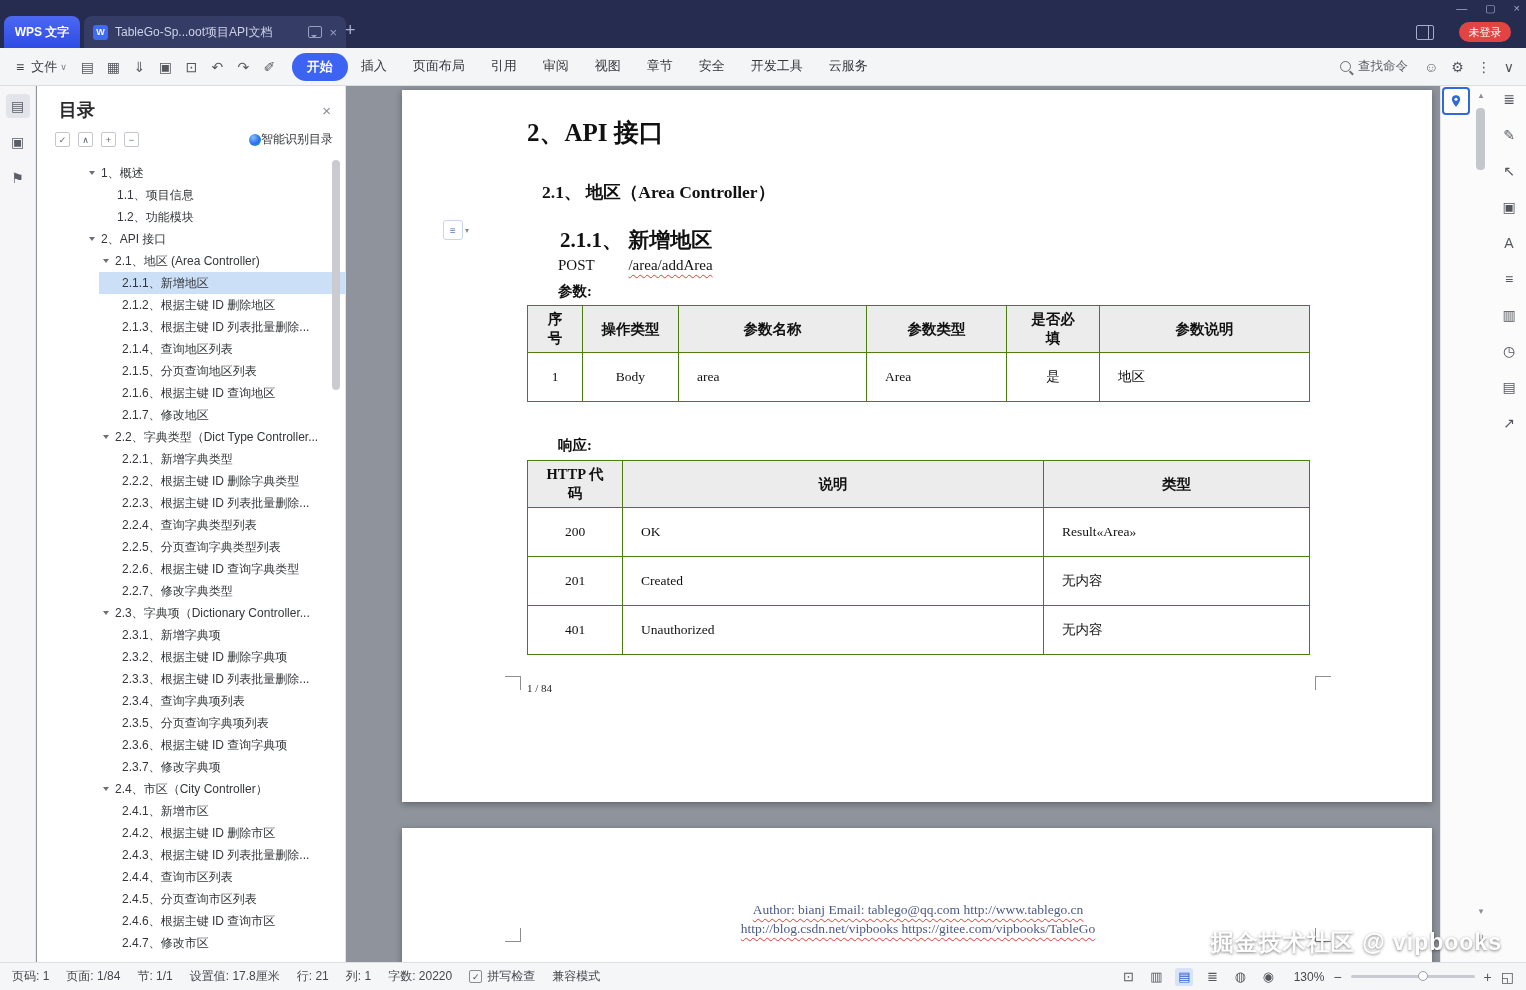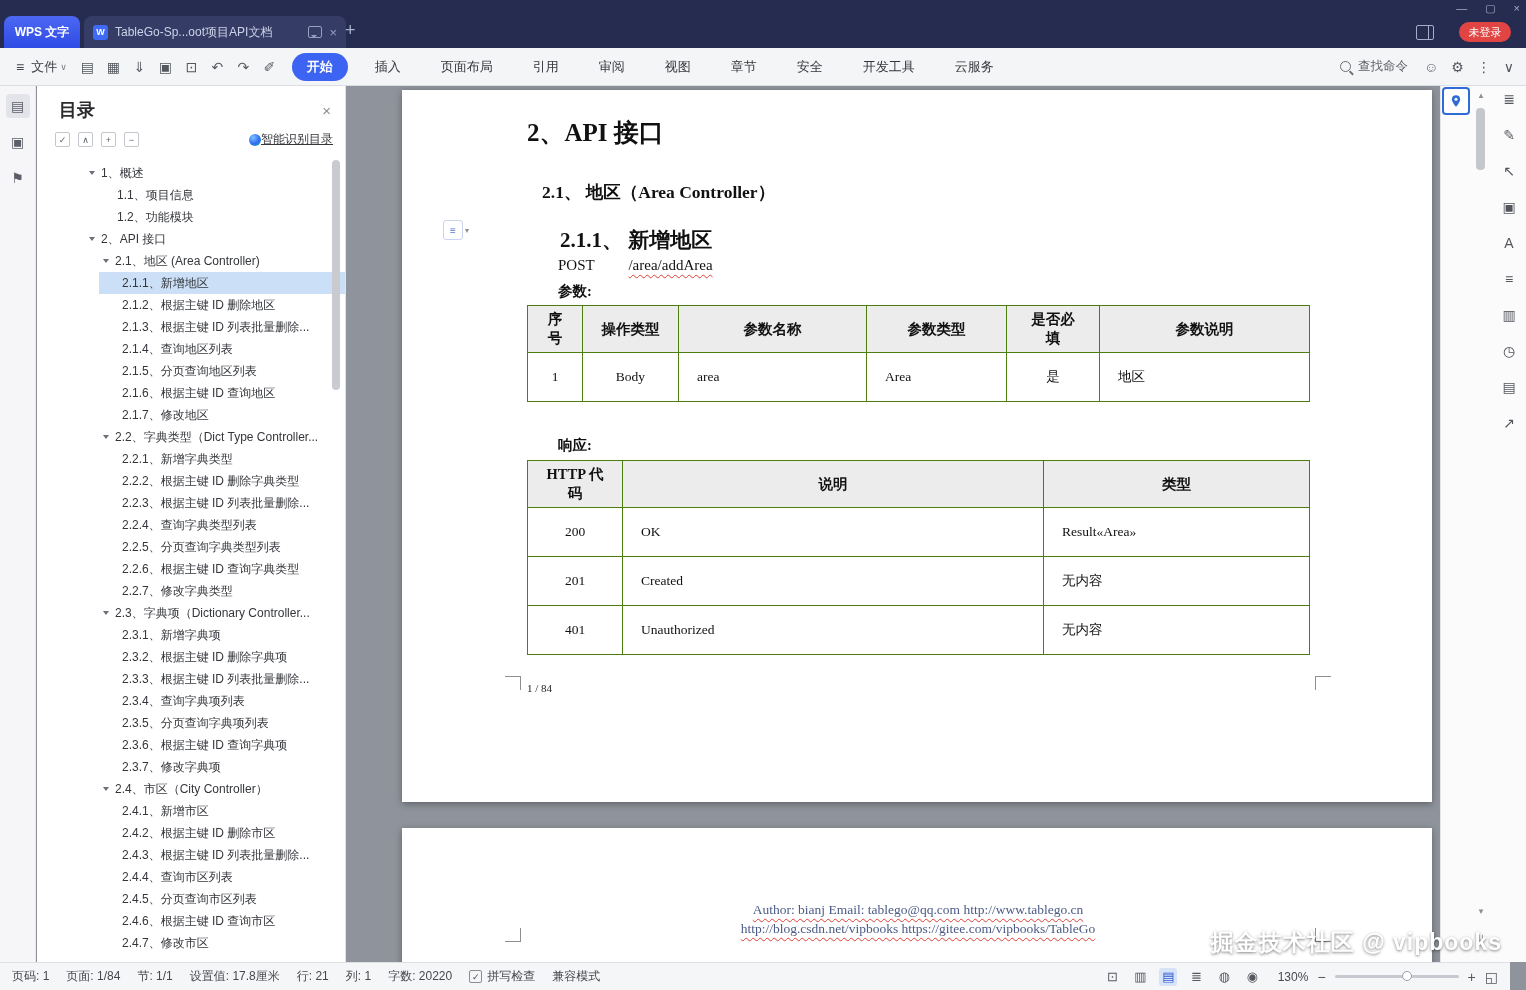--- a/index.html
+++ b/index.html
@@ -27,21 +27,21 @@
     font-size:11px;border-radius:10px;display:flex;align-items:center;justify-content:center;}
 
   
   .ribbon{position:absolute;top:48px;left:0;right:0;height:38px;background:#f4f5f7;border-bottom:1px solid #dadde2;
     display:flex;align-items:center;padding:0 8px;color:#3b3e45;box-sizing:border-box;}
   .r-ham{font-size:14px;margin:0 7px 0 8px;color:#44474e;}
   .r-file{font-size:13px;}
   .r-caret{font-size:9px;color:#7a7d84;margin:0 10px 0 3px;}
   .qt{display:flex;gap:5px;margin-right:12px;color:#54575e;font-size:14px;}
   .qt span{width:21px;text-align:center;}
-  .r-tabs{display:flex;align-items:center;gap:14px;}
+  .r-tabs{display:flex;gap:0;}
   .r-tab{padding:4px 13px;font-size:13px;border-radius:14px;color:#34373d;}
   .r-tab.active{background:#3c63f1;color:#fff;font-weight:bold;padding:5px 15px;}
   .spacer{flex:1;}
   .search{display:flex;align-items:center;gap:7px;color:#5d6066;font-size:12.5px;margin-right:16px;}
   .mag{width:9px;height:9px;border:1.5px solid #6d7077;border-radius:50%;position:relative;}
   .mag::after{content:"";position:absolute;width:5px;height:1.5px;background:#6d7077;transform:rotate(45deg);right:-4px;bottom:-2px;}
   .r-right{display:flex;gap:13px;color:#54575e;font-size:14px;margin-right:4px;}
 
   
   .main{position:absolute;top:86px;left:0;right:0;bottom:28px;}
@@ -51,21 +51,21 @@
     font-size:14px;border-radius:4px;}
   .ls-item.active{background:#e2e4e9;}
 
   .toc-panel{position:absolute;left:37px;top:0;width:309px;bottom:0;background:#fff;border-right:1px solid #e2e3e6;box-sizing:border-box;}
   .toc-head{display:flex;align-items:center;padding:12px 14px 4px 22px;}
   .toc-title{font-size:18px;font-weight:bold;color:#2b2b2e;flex:1;}
   .toc-close{color:#8a8d94;font-size:15px;}
   .toc-controls{display:flex;align-items:center;padding:5px 12px 4px 18px;gap:8px;}
   .tbox{width:15px;height:15px;border:1px solid #c3c7cd;border-radius:2px;font-size:9px;color:#5a5e66;
     display:flex;align-items:center;justify-content:center;box-sizing:border-box;}
-  .smart{margin-left:auto;display:flex;align-items:center;font-size:12px;color:#36373b;text-decoration:underline;}
+  .smart{margin-left:auto;display:flex;align-items:center;font-size:12px;color:#36373b;}
   .sphere{width:12px;height:12px;border-radius:50%;background:radial-gradient(circle at 35% 30%,#7cc3ff,#2f6bf0 55%,#18c98d);}
   .toc-tree{position:absolute;top:76px;left:0;right:0;bottom:0;overflow:hidden;font-size:12px;color:#34363b;}
   .toc-row{height:22px;display:flex;align-items:center;white-space:nowrap;overflow:hidden;margin-left:12px;}
   .caret{width:0;height:0;border-left:3.5px solid transparent;border-right:3.5px solid transparent;
     border-top:4.5px solid #6b6f77;margin-right:6px;flex:0 0 auto;}
   .toc-row.lvl1{padding-left:40px;}
   .toc-row.lvl2{padding-left:54px;}
   .toc-row.lvl2.noarrow{padding-left:68px;}
   .toc-row.lvl3{margin-left:62px;padding-left:23px;}
   .toc-row.selected{background:#cbdff6;}
@@ -111,21 +111,21 @@
   .vs-thumb{position:absolute;top:22px;left:2px;width:9px;height:62px;background:#c4c7cc;border-radius:4px;}
   .vs-down{position:absolute;bottom:46px;left:0;width:14px;text-align:center;color:#8a8d94;font-size:9px;}
   .vs-dbl{position:absolute;bottom:18px;left:0;width:14px;text-align:center;color:#8a8d94;font-size:10px;}
   .tools{position:absolute;left:53px;top:4px;width:30px;display:flex;flex-direction:column;align-items:center;gap:18px;}
   .tool{width:18px;height:18px;display:flex;align-items:center;justify-content:center;color:#53565c;font-size:14px;}
 
   .watermark{position:absolute;right:24px;bottom:4px;font-size:23px;font-weight:bold;color:#fff;
     text-shadow:0 1px 3px rgba(0,0,0,.5);z-index:40;letter-spacing:1px;}
 
   
-  .statusbar{position:absolute;left:0;bottom:0;right:16px;height:28px;background:#f5f6f8;border-top:1px solid #dee0e4;
+  .statusbar{position:absolute;left:0;bottom:0;right:0;height:28px;background:#f5f6f8;border-top:1px solid #dee0e4;
     display:flex;align-items:center;font-size:12px;color:#45484e;padding:0 12px;box-sizing:border-box;}
   .sb-left{display:flex;gap:17px;align-items:center;}
   .sb-spell{display:flex;gap:5px;align-items:center;}
   .spell-ic{width:13px;height:13px;border:1px solid #8a8d94;border-radius:2px;font-size:9px;
     display:flex;align-items:center;justify-content:center;box-sizing:border-box;}
   .sb-right{margin-left:auto;display:flex;align-items:center;gap:12px;}
   .vm{width:18px;height:18px;display:flex;align-items:center;justify-content:center;font-size:13px;color:#55585e;border-radius:3px;}
   .vm.active{background:#d7e3f7;color:#2f57d0;}
   .zoom{display:flex;align-items:center;gap:9px;margin-left:1px;}
   .zval{min-width:34px;text-align:right;}

